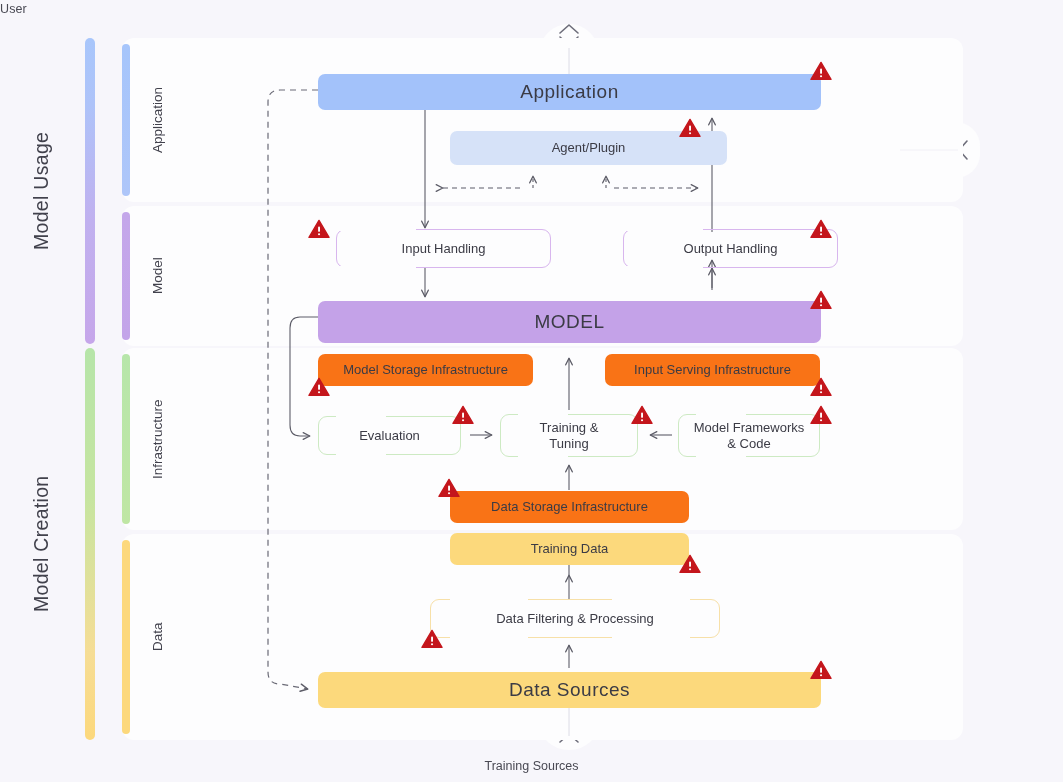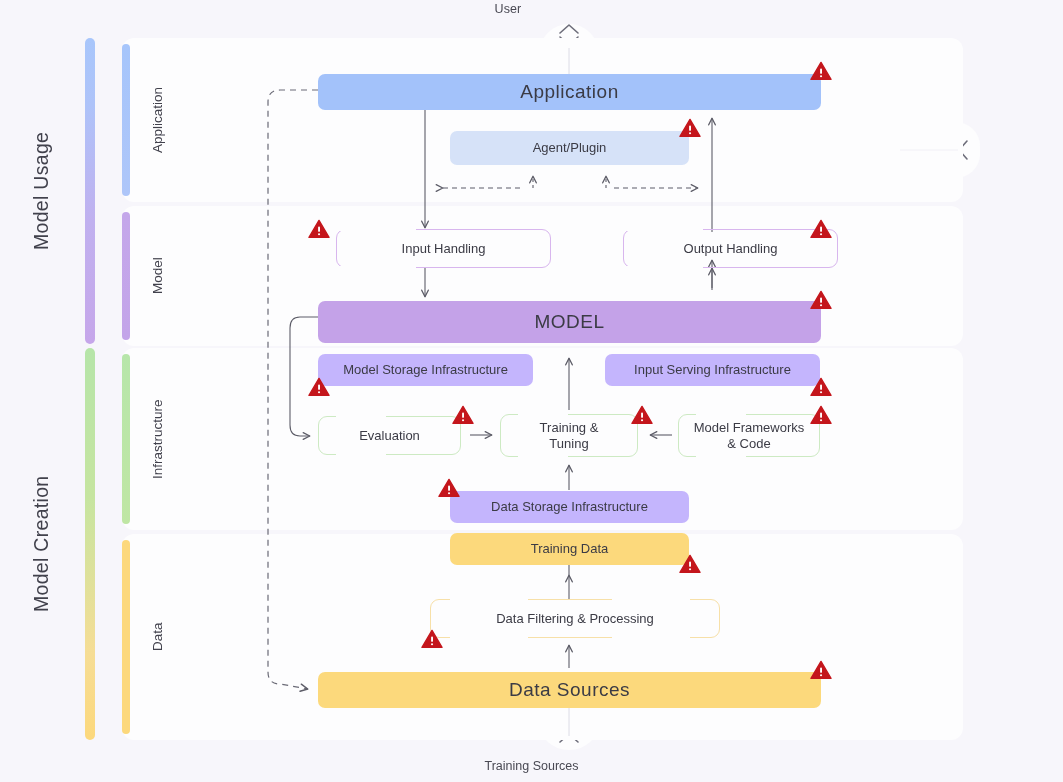--- a/index.html
+++ b/index.html
@@ -9,21 +9,21 @@
     font-family: "Liberation Sans", sans-serif;
     position: relative;
     overflow: hidden;
     color: #3c3c46;
   }
   .stage { position: absolute; inset: 0; }
 
   
   .user-label {
     position: absolute; left: 0; top: 2px; width: 1016px;
-    text-align: center; font-size: 12.5px; color: #494953;
+    text-align: left; font-size: 12.5px; color: #494953;
     letter-spacing: .1px;
   }
   .user-chev {
     position: absolute; left: 554px; top: 22px; width: 30px; height: 26px;
   }
   .bottom-label {
     position: absolute; left: 0; top: 759px; width: 1063px;
     text-align: center; font-size: 12.5px; color: #494953;
   }
   .bottom-chev { position: absolute; left: 554px; top: 730px; width: 30px; height: 16px; }
@@ -96,21 +96,21 @@
     position: absolute; display: flex; align-items: center;
     justify-content: center; text-align: center;
     border-radius: 7px; font-size: 13px; line-height: 1.18;
     color: #3b3b45;
   }
   .node.big { font-size: 19px; letter-spacing: .5px; }
 
   .fill-blue   { background: #a3c2fa; }
   .fill-blue-l { background: #d6e2f8; }
   .fill-purple { background: #c4a2e8; }
-  .fill-green  { background: #c4b5fd; }
+  .fill-green  { background: #f97316; }
   .fill-orange { background: #fcd97c; }
 
   .outline {
     background: transparent;
     border: 1.3px solid transparent;
     border-radius: 9px;
   }
   .out-purple { border-color: #d8b6ee; margin-left: 18px; }
   .out-green  { border-color: #cdeac3; }
   .out-orange { border-color: #f7e0a8; }
@@ -215,21 +215,21 @@
 
     <path d="M569 708 L569 736" stroke="#dcdce6" stroke-width="1" fill="none"></path>
 
     <path d="M900 150 L958 150" stroke="#f1f0f6" stroke-width="1" fill="none"></path>
 
     <path d="M318 90 L280 90 Q268 90 268 102 L268 672 Q268 684 280 684 L308 689" stroke="#6a6a76" stroke-width="1.2" fill="none" stroke-dasharray="6 5" marker-end="url(#ahd)"></path>
   </svg>
 
   <div class="node big fill-blue" style="left:318px; top:74px; width:503px; height:36px;">Application</div>
 
-  <div class="node fill-blue-l" style="left:450px; top:131px; width:239px; height:34px;text-align:center;">Agent/Plugin</div>
+  <div class="node fill-blue-l" style="left:450px; top:131px; width:277px; height:34px;text-align:center;">Agent/Plugin</div>
 
   <div class="node outline out-purple" style="left:318px; top:229px; width:215px; height:39px;">
     <span>Input Handling</span>
   </div>
   <div class="gapmask" style="left:338px; top:227px; width:78px; height:4px;"></div>
   <div class="gapmask" style="left:338px; top:266px; width:78px; height:4px;"></div>
 
   <div class="node outline out-purple" style="left:605px; top:229px; width:215px; height:39px;text-align:center;">
     <span>Output Handling</span>
   </div>

